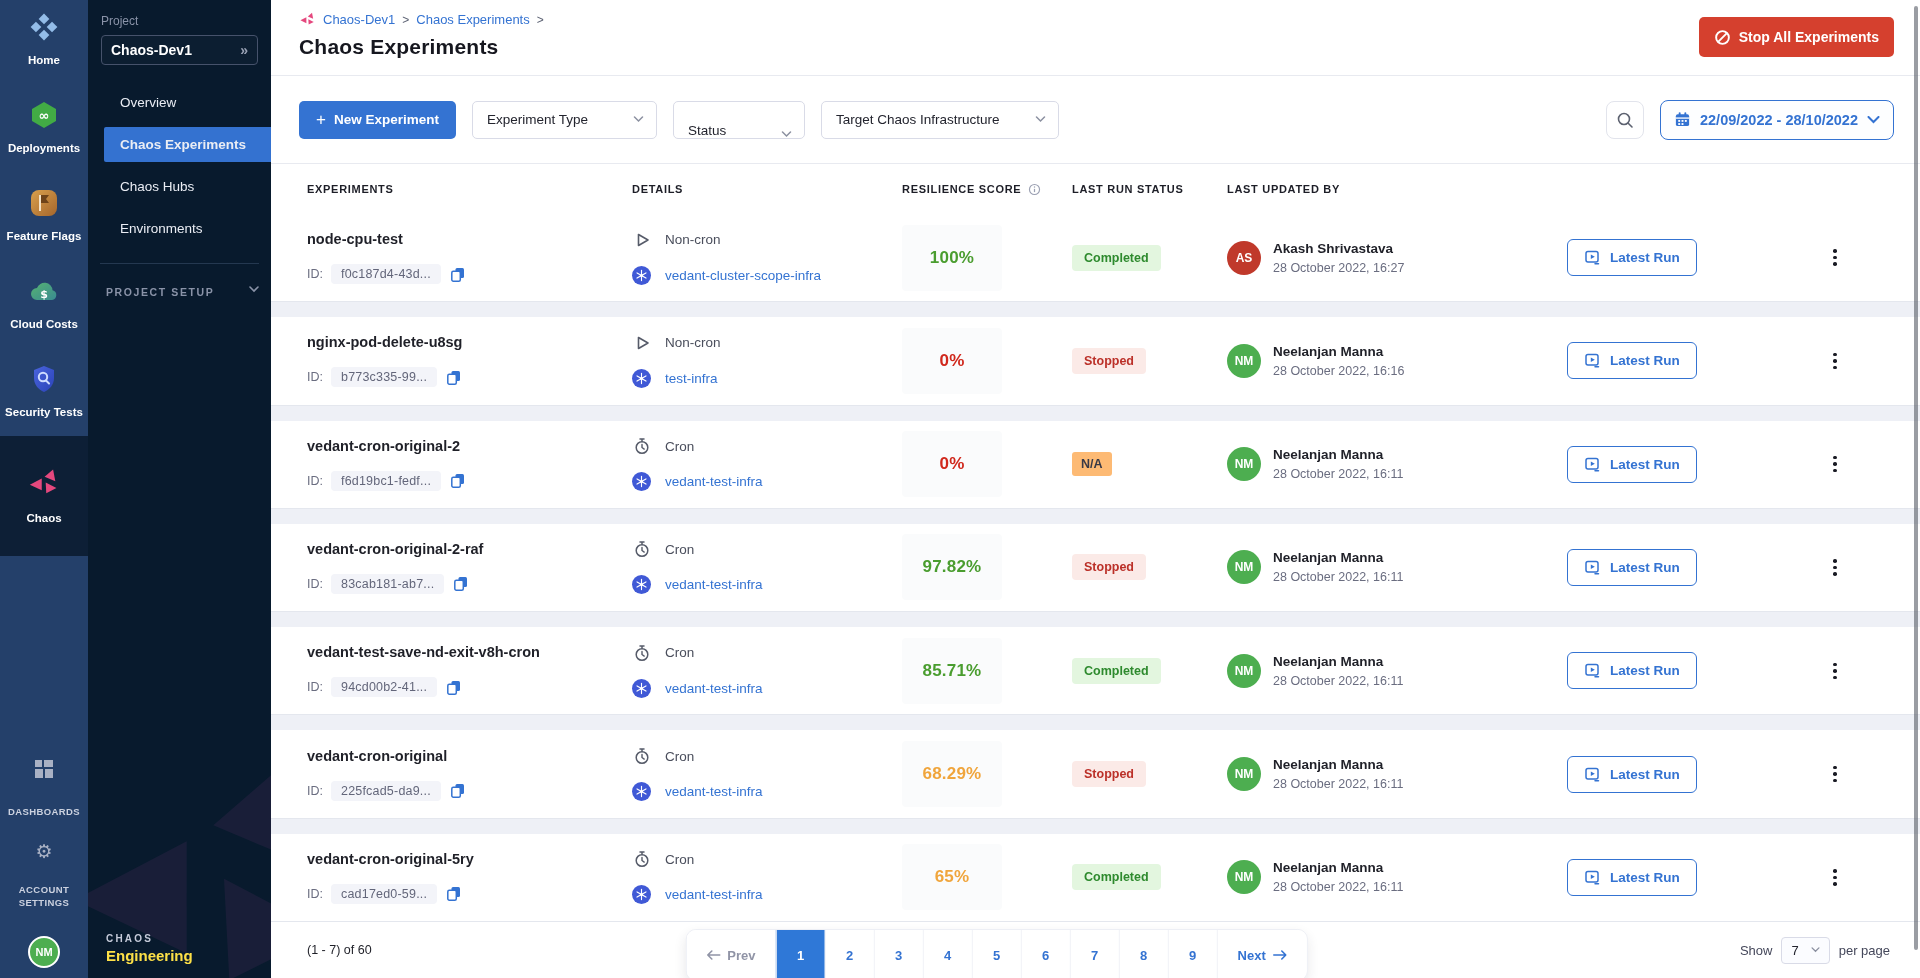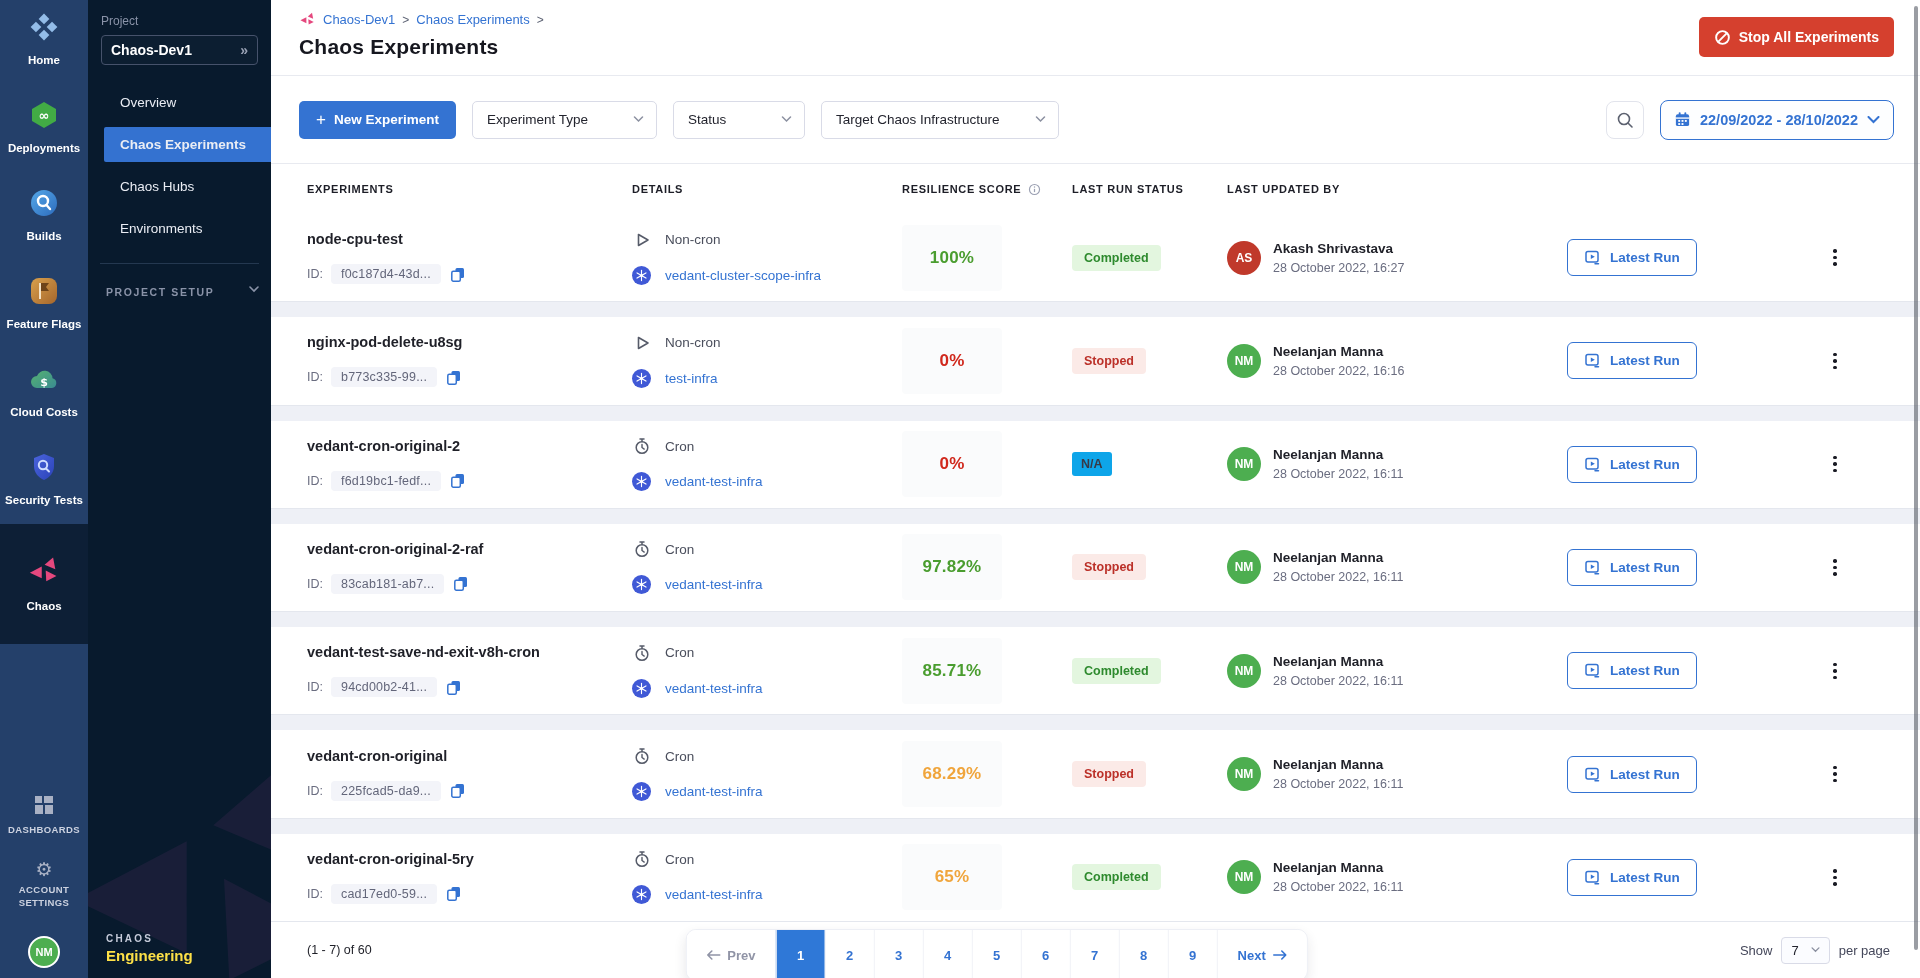--- a/index.html
+++ b/index.html
@@ -7,21 +7,21 @@
   body { font-family:"Liberation Sans","DejaVu Sans",sans-serif; background:#fff; }
   .app { display:flex; width:1920px; height:978px; position:relative; }
 
   
   .rail { width:88px; background:#24406a; display:flex; flex-direction:column; flex-shrink:0; z-index:3; }
   .rail-item { display:flex; flex-direction:column; align-items:center; gap:7px; padding:16px 3px; cursor:pointer; }
   .rail-item:first-child { padding-top:12px; }
   .rail-item.active { background:#0d1f36; padding-top:30px; padding-bottom:30px; }
   .rlabel { color:#fff; font-size:11.5px; font-weight:700; text-align:center; line-height:1.3; }
   .rail-bottom { margin-top:auto; display:flex; flex-direction:column; align-items:center; padding-bottom:10px; }
-  .rail-small { display:flex; flex-direction:column; align-items:center; gap:5px; padding:12px 2px; cursor:pointer; }
+  .rail-small { display:flex; flex-direction:column; align-items:center; gap:23px; padding:12px 2px; cursor:pointer; }
   .rsmall-label { color:#ccd2e0; font-size:9.5px; font-weight:700; letter-spacing:.4px; text-align:center; line-height:1.35; }
   .gear { font-family:"DejaVu Sans",sans-serif; font-size:19px; color:#a9b1c4; line-height:1; }
   .user-avatar { width:32px; height:32px; border-radius:50%; background:#4dae50; border:2px solid #fff;
     color:#fff; font-size:11px; font-weight:700; display:flex; align-items:center; justify-content:center; margin-top:14px; cursor:pointer; }
 
   
   .panel { width:183px; background:#081a2d; flex-shrink:0; display:flex; flex-direction:column; position:relative; overflow:hidden; z-index:2; }
   .watermark { position:absolute; bottom:-70px; left:-40px; opacity:.5; pointer-events:none; }
   .panel-top { padding:14px 13px 0 13px; position:relative; z-index:1; }
   .plabel { color:#8a93a8; font-size:12px; margin-bottom:7px; }
@@ -49,21 +49,21 @@
     height:40px; padding:0 15px; font-size:14px; font-weight:700; display:flex; align-items:center; gap:8px; cursor:pointer;
     font-family:inherit; }
 
   .toolbar { height:88px; display:flex; align-items:center; gap:16px; padding:0 26px 0 28px; border-bottom:1px solid #e8eaf0; flex-shrink:0; }
   .new-btn { background:#3473d2; color:#fff; height:38px; border:none; border-radius:5px; padding:0 17px;
     font-weight:700; font-size:13.5px; display:flex; gap:8px; align-items:center; cursor:pointer; font-family:inherit; }
   .plus { font-size:17px; font-weight:400; line-height:1; }
   .select { height:38px; border:1px solid #d9dbe7; border-radius:5px; background:#fff; display:flex; align-items:center;
     justify-content:space-between; padding:0 12px 0 14px; font-size:13.5px; color:#23242e; cursor:pointer; }
   .select .chev { color:#8b90a0; }
-  .w-etype { width:185px; } .w-status { width:132px; } .w-target { width:238px; }
+  .w-etype { width:185px; } .w-status { width:132px;align-items:flex-end; } .w-target { width:238px; }
   .tool-spacer { flex:1; }
   .search-btn { width:38px; height:38px; border:1px solid #e2e4ec; border-radius:8px; background:#fff; display:flex;
     align-items:center; justify-content:center; cursor:pointer; }
   .date-btn { height:40px; border:1.5px solid #3473d2; border-radius:8px; display:flex; align-items:center; gap:9px;
     padding:0 13px; color:#3473d2; font-weight:700; font-size:14.5px; background:#fdfeff; cursor:pointer; font-family:inherit; }
 
   .grid-cols { display:grid; grid-template-columns:325px 270px 170px 155px 340px 1fr 90px; padding:0 40px 0 36px; align-items:center; }
   .thead { height:50px; font-size:11px; font-weight:700; letter-spacing:.7px; color:#1d1e27; flex-shrink:0; }
   .th-score { display:flex; gap:7px; align-items:center; }
 
@@ -78,21 +78,21 @@
   .dicon { display:flex; width:19px; justify-content:center; }
   .sched { font-size:13.5px; color:#4a4e5c; }
   .k8s { width:19px; height:19px; border-radius:50%; background:#4059d6; display:flex; align-items:center; justify-content:center; }
   .infra { font-size:13.5px; color:#3473d2; cursor:pointer; }
   .scorebox { width:100px; height:66px; background:#fafbfc; border-radius:4px; display:flex; align-items:center;
     justify-content:center; font-size:17px; font-weight:700; letter-spacing:.2px; }
   .score-green { color:#4a9d2f; } .score-red { color:#d0281c; } .score-amber { color:#f0a53c; }
   .badge { font-size:12.5px; font-weight:700; padding:6px 12px; border-radius:4px; display:inline-block; }
   .badge-completed { background:#e3f6df; color:#2e8a2e; }
   .badge-stopped  { background:#fbeae7; color:#bb3028; }
-  .badge-na { background:#0ea5e9; color:#383946; padding:5px 9px; border-radius:3px; }
+  .badge-na { background:#fdba74; color:#383946; padding:5px 9px; border-radius:3px; }
   .c-user { display:flex; gap:12px; align-items:center; }
   .avatar { width:34px; height:34px; border-radius:50%; color:#fff; font-weight:700; font-size:12px; flex-shrink:0;
     display:flex; align-items:center; justify-content:center; }
   .uname { font-size:13.5px; font-weight:700; color:#1f2028; margin-bottom:5px; }
   .udate { font-size:12.5px; color:#6a6d80; }
   .run-btn { height:37px; border:1px solid #3473d2; color:#3473d2; background:#fff; border-radius:6px; padding:0 16px;
     font-size:13.5px; font-weight:700; display:flex; align-items:center; gap:9px; cursor:pointer; font-family:inherit; }
   .c-kebab { display:flex; justify-content:center; }
   .kebab { display:flex; flex-direction:column; gap:3px; padding:6px; cursor:pointer; }
   .kebab i { width:3.5px; height:3.5px; border-radius:50%; background:#191a23; display:block; }
@@ -136,36 +136,20 @@
       <span class="rlabel">Home</span>
     </div>
     <div class="rail-item">
       <span>
         <svg width="30" height="30" viewBox="0 0 30 30">
             <polygon points="15,2 27,9 27,21 15,28 3,21 3,9" fill="#42ab45"></polygon>
             <text x="15" y="19.5" text-anchor="middle" font-size="13" font-weight="bold" fill="#fff" font-family="DejaVu Sans">∞</text>
           </svg>
       </span>
       <span class="rlabel">Deployments</span>
-    </div>
-    <div class="rail-item">
-      <span>
-        <svg width="30" height="30" viewBox="0 0 30 30">
-            <defs>
-              <linearGradient id="gB" x1="0" y1="0" x2="1" y2="1">
-                <stop offset="0" stop-color="#55a8e8"></stop>
-                <stop offset="1" stop-color="#2d6cbd"></stop>
-              </linearGradient>
-            </defs>
-            <circle cx="15" cy="15" r="13" fill="url(#gB)"></circle>
-            <circle cx="14" cy="13" r="5" fill="none" stroke="#fff" stroke-width="2.4"></circle>
-            <line x1="17.5" y1="17" x2="21" y2="21" stroke="#fff" stroke-width="2.4" stroke-linecap="round"></line>
-          </svg>
-      </span>
-      <span class="rlabel">Builds</span>
     </div>
     <div class="rail-item">
       <span>
         <svg width="30" height="30" viewBox="0 0 30 30">
             <defs>
               <linearGradient id="gF" x1="0" y1="0" x2="1" y2="1">
                 <stop offset="0" stop-color="#d9a04c"></stop>
                 <stop offset="1" stop-color="#a5662c"></stop>
               </linearGradient>
             </defs>

